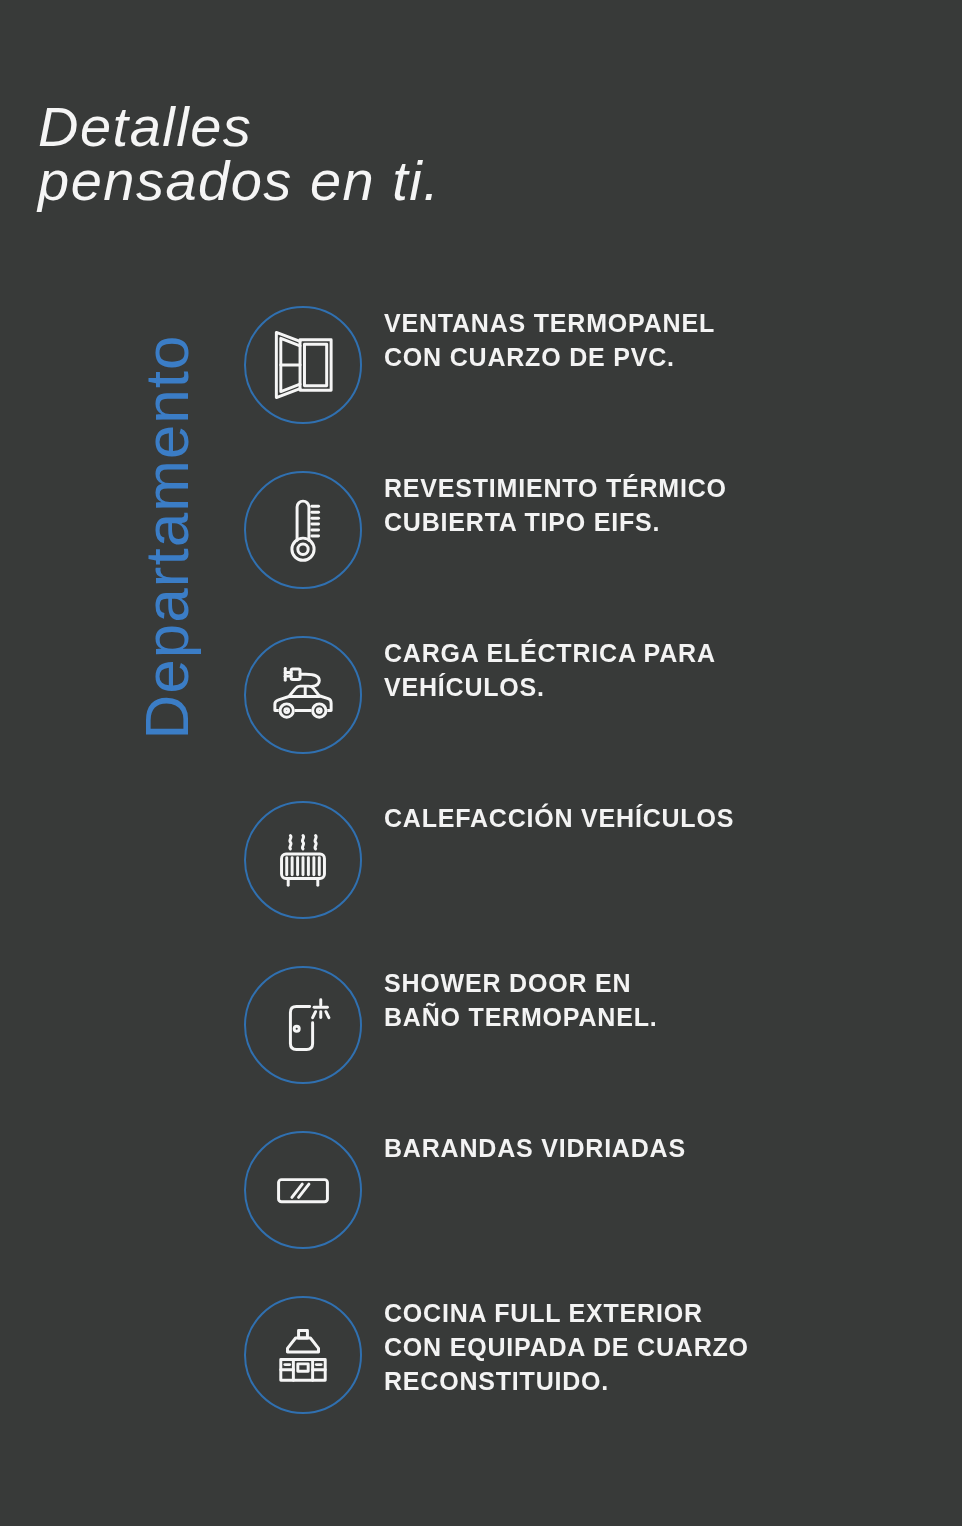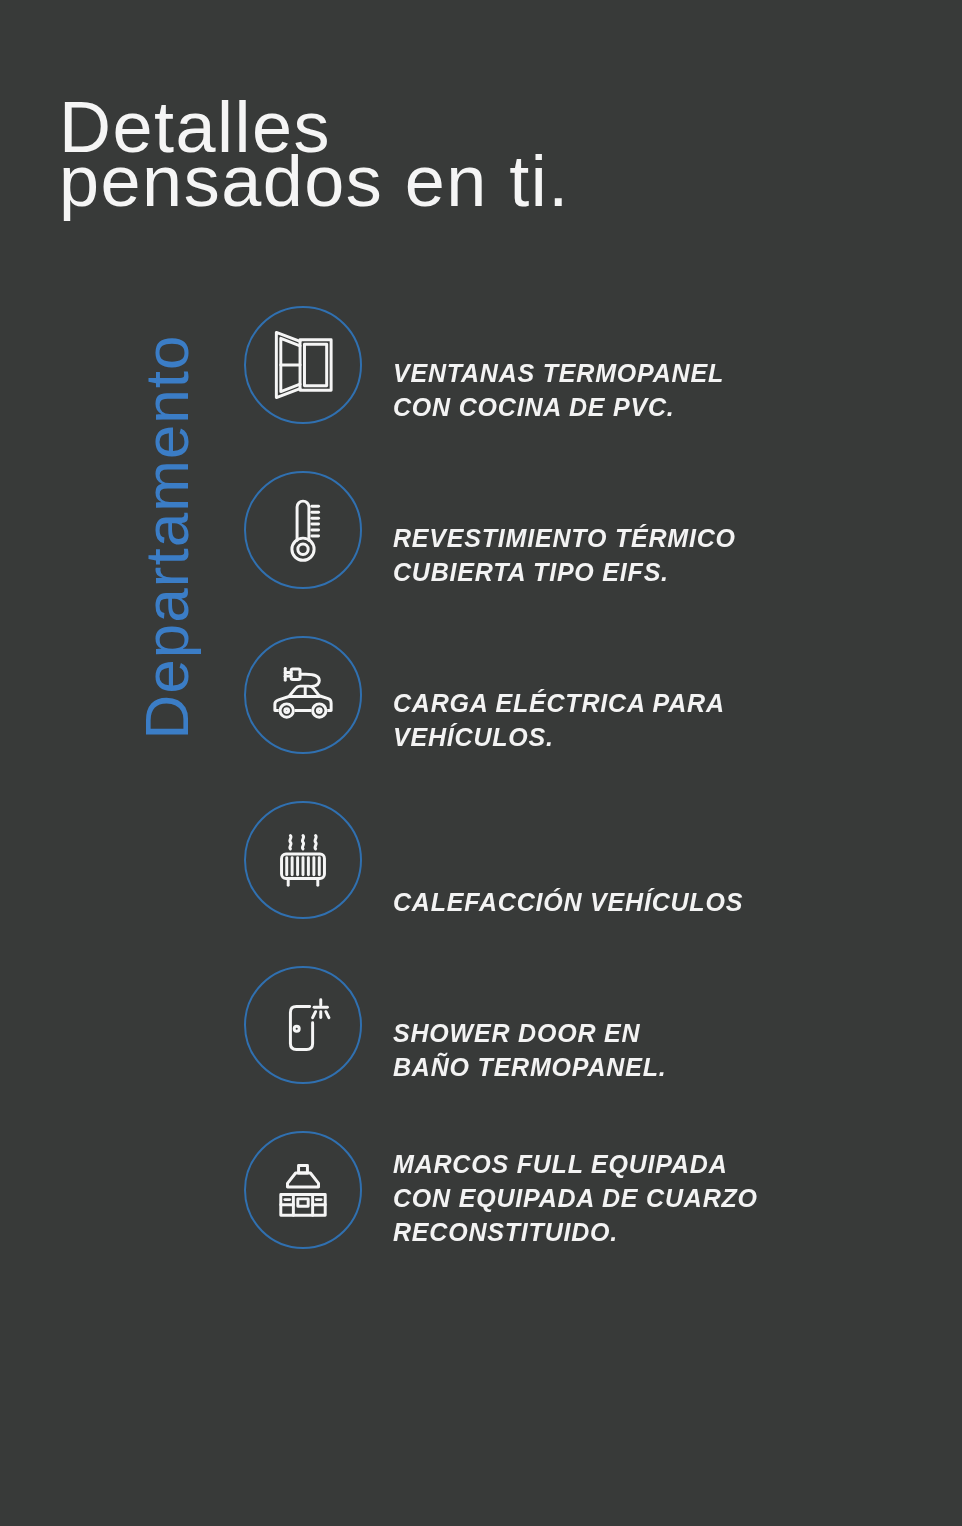--- a/index.html
+++ b/index.html
@@ -4,45 +4,46 @@
 <style>
   html,body{margin:0;padding:0;background:#383a39;}
   .page{
     position:relative;
     width:962px;height:1526px;
     background:#383a39;
     overflow:hidden;
     font-family:"Liberation Sans", sans-serif;
   }
   .title{
-    position:absolute;left:59px;top:100px;
+    position:absolute;left:38px;top:100px;
     color:#f5f5f5;
-    font-size:72px;
+    font-size:56px;
     line-height:54px;
     font-weight:300;
     letter-spacing:1.5px;
+    font-style:italic;
   }
   .vertical-label{
     position:absolute;
     left:166px;top:537px;
     transform:translate(-50%,-50%) rotate(-90deg);
     transform-origin:center;
     white-space:nowrap;
     color:#3b7dc6;
     font-size:62px;
     font-weight:300;
     letter-spacing:1px;
   }
   .features{
     position:absolute;
     left:244px;top:306px;
     display:flex;flex-direction:column;gap:47px;
   }
   .feature-row{
-    display:flex;align-items:flex-end;gap:31px;font-style:italic;
+    display:flex;align-items:flex-start;gap:22px;
   }
   .icon-circle{
     flex:0 0 auto;
     width:118px;height:118px;
     border:2px solid #3070b0;
     border-radius:50%;
     box-sizing:border-box;
     display:flex;align-items:center;justify-content:center;
   }
   .icon-circle svg{width:74px;height:74px;display:block;}
@@ -78,21 +79,21 @@
           <svg viewBox="0 0 100 100">
       <rect x="46" y="16" width="42" height="68"></rect>
       <rect x="52" y="22" width="30" height="56"></rect>
       <path d="M46 18 L14 6 L14 94 L46 82"></path>
       <path d="M46 24 L20 14 L20 86 L46 76"></path>
       <path d="M20 50 H46"></path>
     </svg>
         </div>
       <div class="feature-text">
           <div>VENTANAS TERMOPANEL</div>
-          <div>CON COCINA DE PVC.</div>
+          <div>CON CUARZO DE PVC.</div>
         </div>
     </div>
       <div class="feature-row">
       <div class="icon-circle">
           <svg viewBox="0 0 100 100">
       <path d="M42 64 V19 a8 8 0 0 1 16 0 V64"></path>
       <circle cx="50" cy="76" r="15"></circle>
       <circle cx="50" cy="76" r="7"></circle>
       <path d="M62 18 H71"></path>
             <path d="M62 26 H71"></path>
@@ -166,33 +167,45 @@
     </svg>
         </div>
       <div class="feature-text">
           <div>SHOWER DOOR EN</div>
           <div>BAÑO TERMOPANEL.</div>
         </div>
     </div>
       <div class="feature-row">
       <div class="icon-circle">
           <svg viewBox="0 0 100 100">
+      <rect x="17" y="36" width="66" height="30" rx="4"></rect>
+      <path d="M35 60 L49 42"></path>
+            <path d="M44 60 L58 42"></path>
+    </svg>
+        </div>
+      <div class="feature-text">
+          <div>BARANDAS VIDRIADAS</div>
+        </div>
+    </div>
+      <div class="feature-row">
+      <div class="icon-circle">
+          <svg viewBox="0 0 100 100">
       <path d="M44 17 h12 v10 h-12 z"></path>
       <path d="M40 27 H60 L71 41 V46 H29 V41 Z"></path>
       <rect x="20" y="56" width="60" height="28"></rect>
       <path d="M37 56 V84"></path>
             <path d="M63 56 V84"></path>
       <path d="M20 70 H37"></path>
             <path d="M63 70 H80"></path>
       <rect x="43" y="62" width="14" height="10"></rect>
       <path d="M25.5 63 H32"></path>
             <path d="M68 63 H74.5"></path>
     </svg>
         </div>
       <div class="feature-text">
-          <div>MARCOS FULL EQUIPADA</div>
+          <div>COCINA FULL EXTERIOR</div>
           <div>CON EQUIPADA DE CUARZO</div>
           <div>RECONSTITUIDO.</div>
         </div>
     </div>
     </div>
 
 </div>
 
 </body></html>

